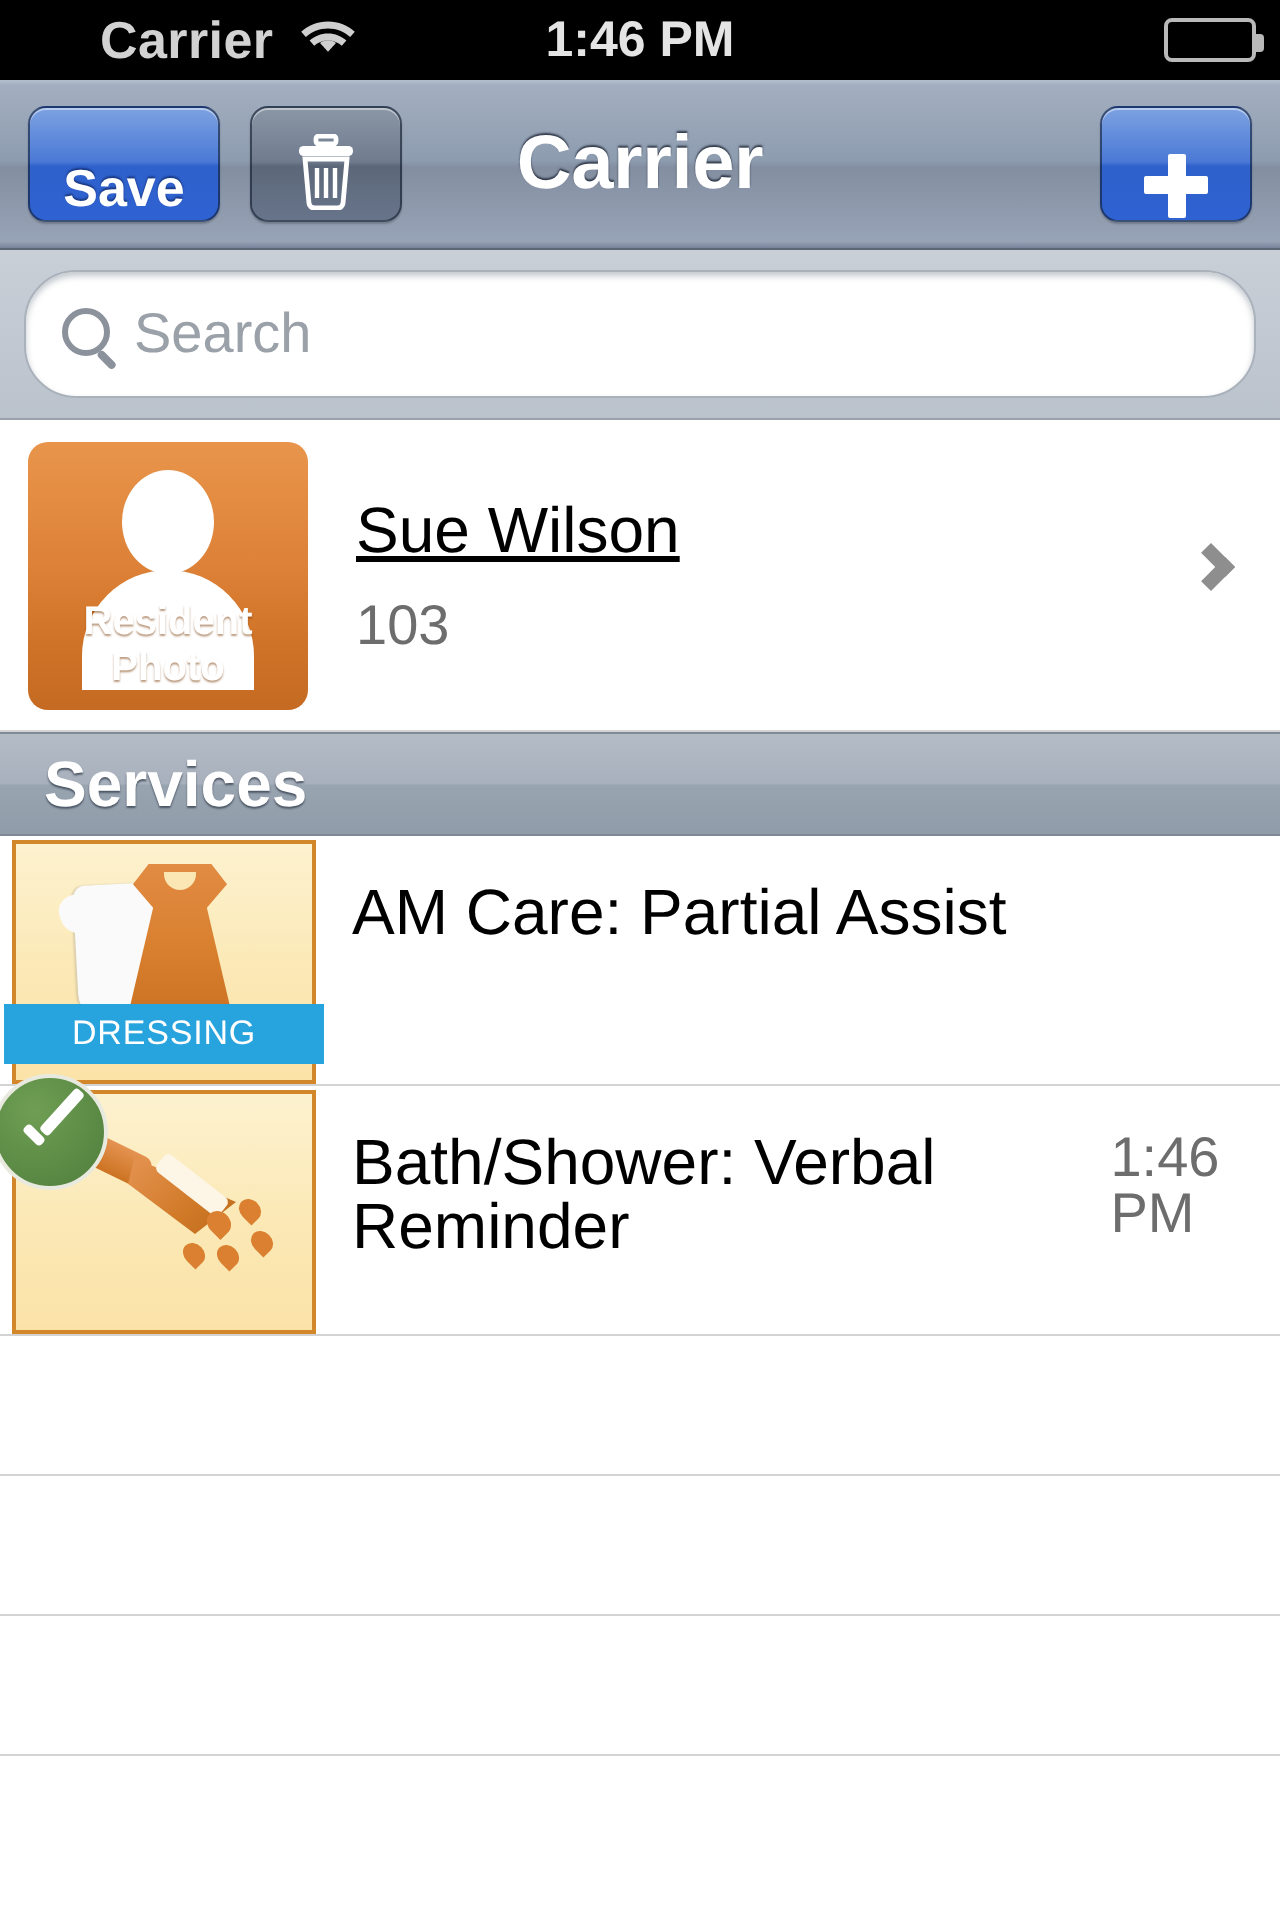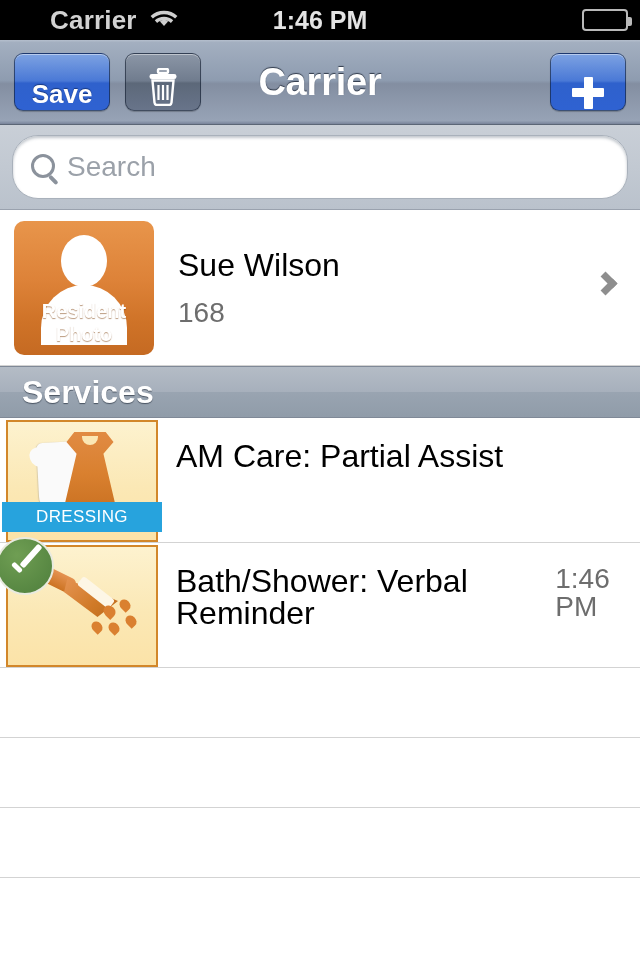--- a/index.html
+++ b/index.html
@@ -122,21 +122,21 @@
     position:absolute; left:50%; transform:translateX(-50%); top:50px;
     width:86px; height:60px; background:#fff;
     border-radius:48px 48px 0 0;
   }
   .res-photo-label {
     position:absolute; bottom:9px; left:0; right:0; text-align:center;
     color:#fff; font-size:20px; font-weight:bold;
     text-shadow:0 1px 1px rgba(120,55,0,.5);
   }
   .res-text { margin-left:24px; display:flex; flex-direction:column; gap:18px; }
-  .res-name { font-size:32px; color:#000; line-height:1; }
+  .res-name { font-size:32px; color:#000; line-height:1;text-decoration:underline; }
   .res-id  { font-size:28px; color:#6d6d6d; line-height:1; }
   .chevron {
     position:absolute; right:26px; top:50%; margin-top:-13px;
     width:17px; height:17px;
     border-right:7px solid #8e8e8e; border-top:7px solid #8e8e8e;
     transform:rotate(45deg);
   }
 
   
   .section-header {
@@ -285,21 +285,21 @@
   <div class="resident-row">
     <div class="res-photo">
       <div class="silhouette">
         <div class="sil-head"></div>
         <div class="sil-body"></div>
       </div>
       <div class="res-photo-label">Resident Photo</div>
     </div>
     <div class="res-text">
       <div class="res-name">Sue Wilson</div>
-      <div class="res-id">168</div>
+      <div class="res-id">103</div>
     </div>
     <span class="chevron"></span>
   </div>
 
   <div class="section-header">Services</div>
 
   <div class="service-row">
     <div class="svc-icon">
       <div class="dress-art">
         <div class="shirt"></div>

